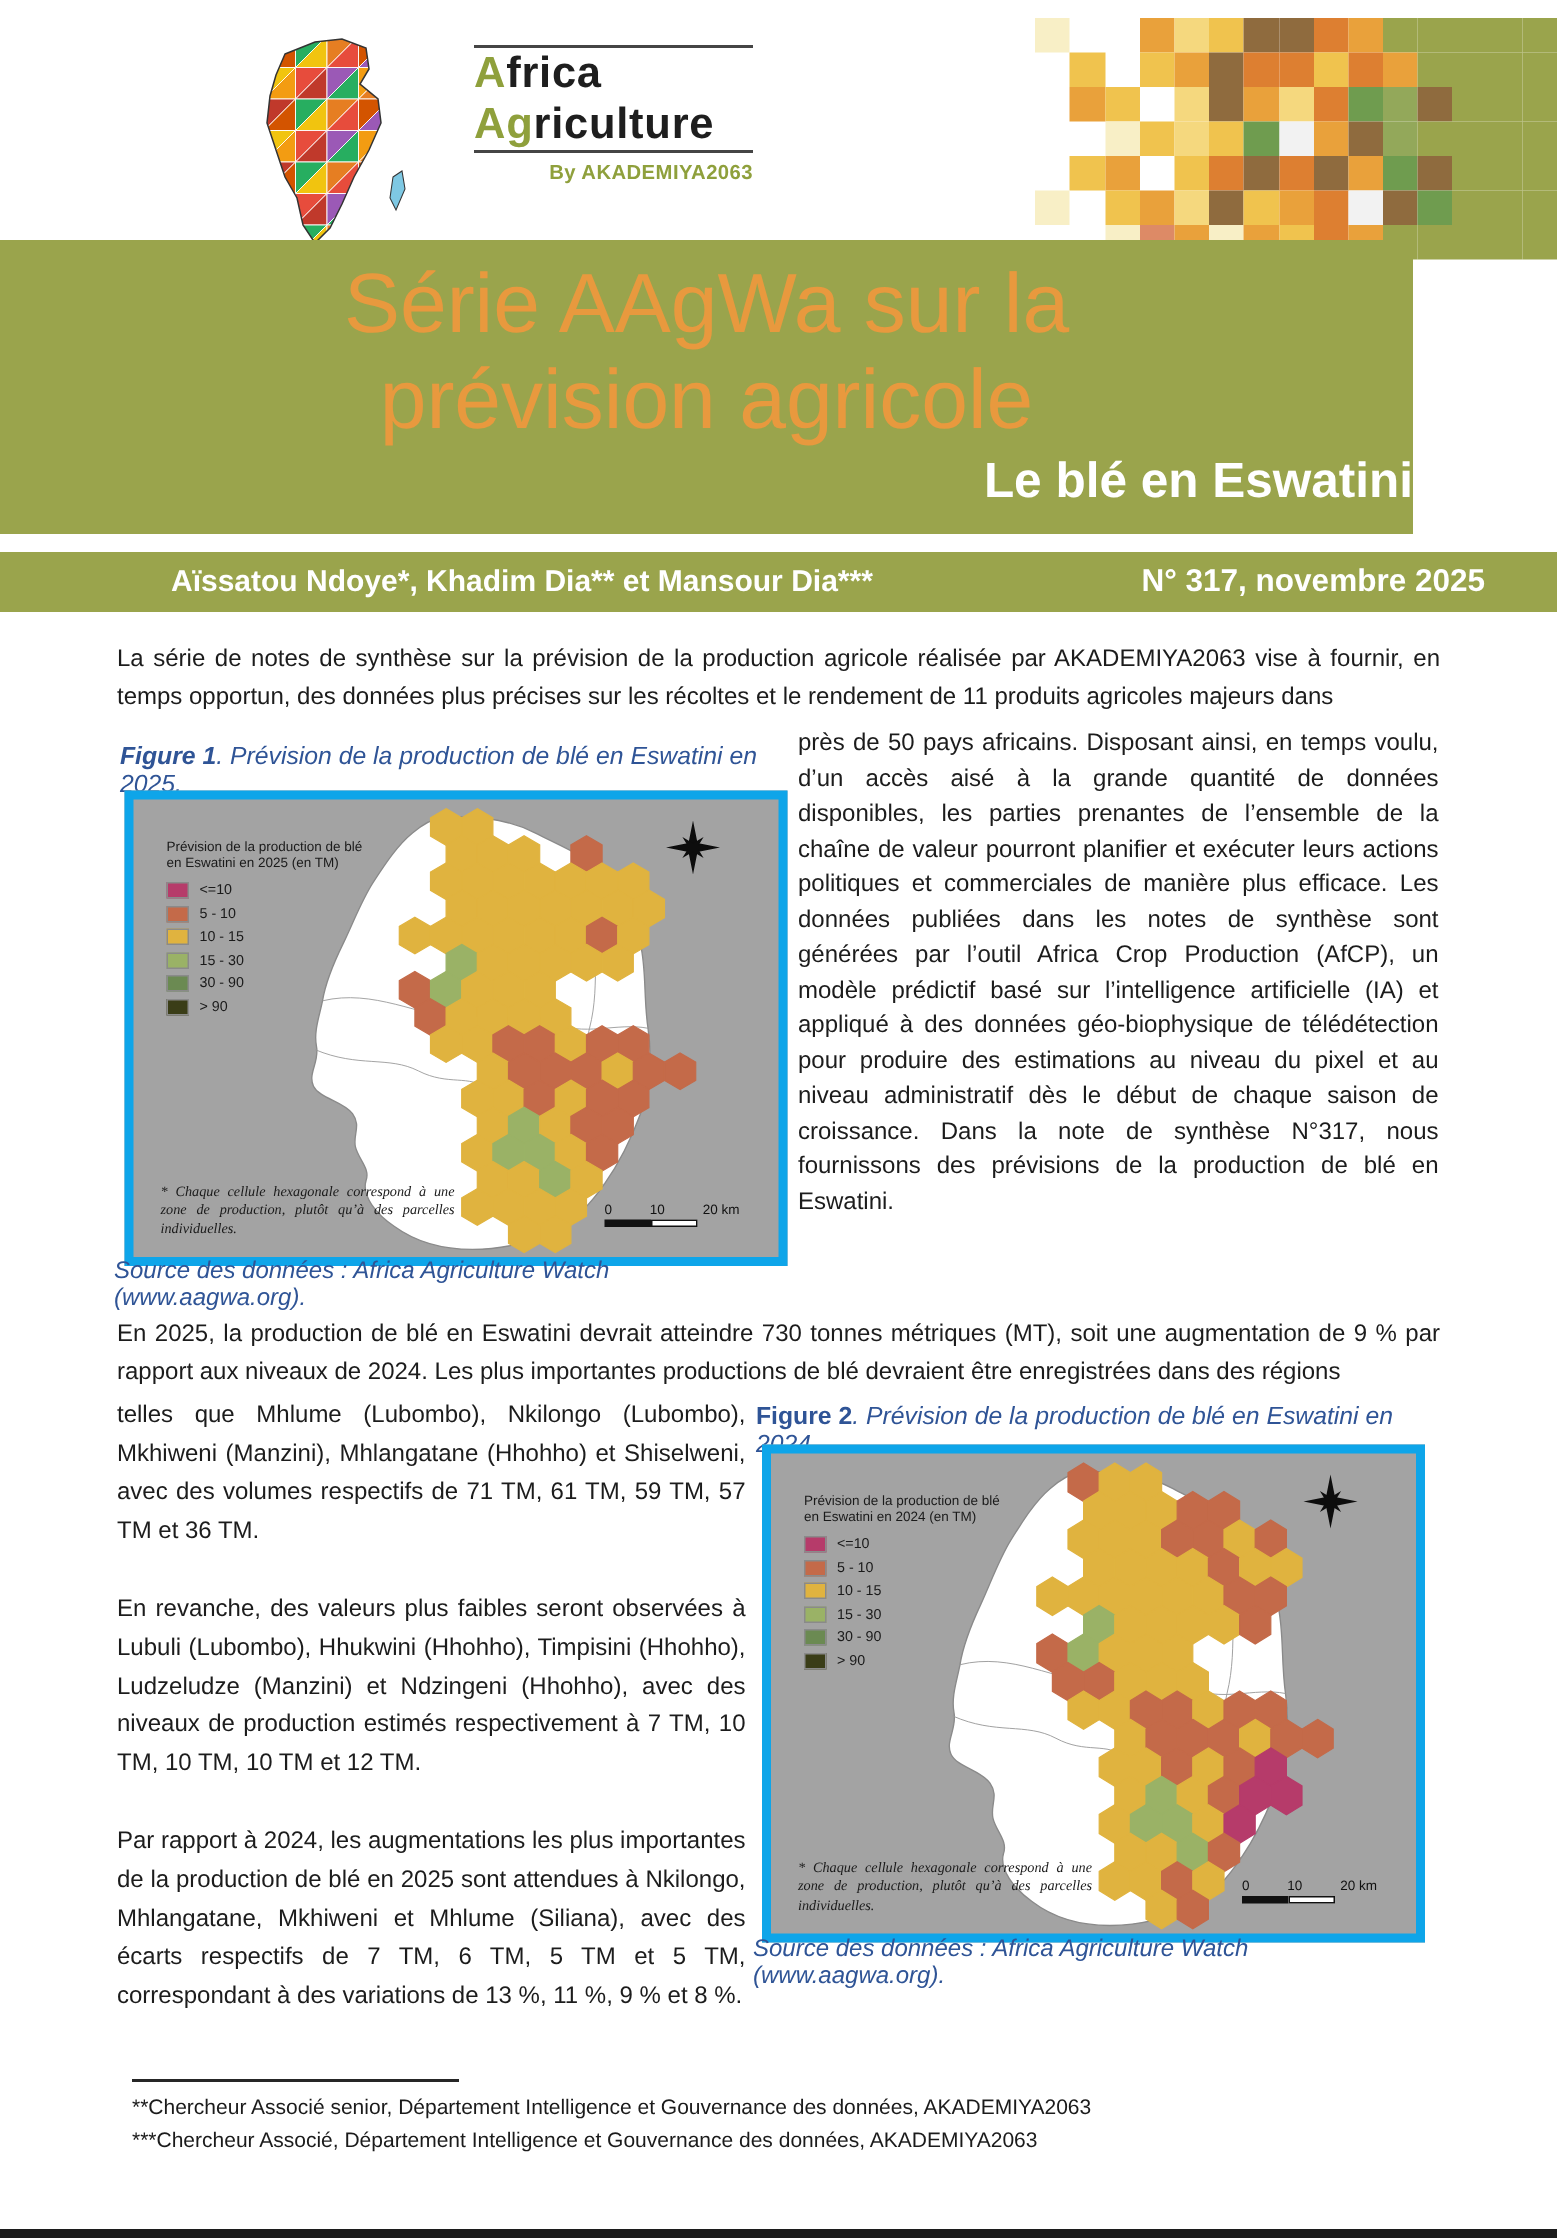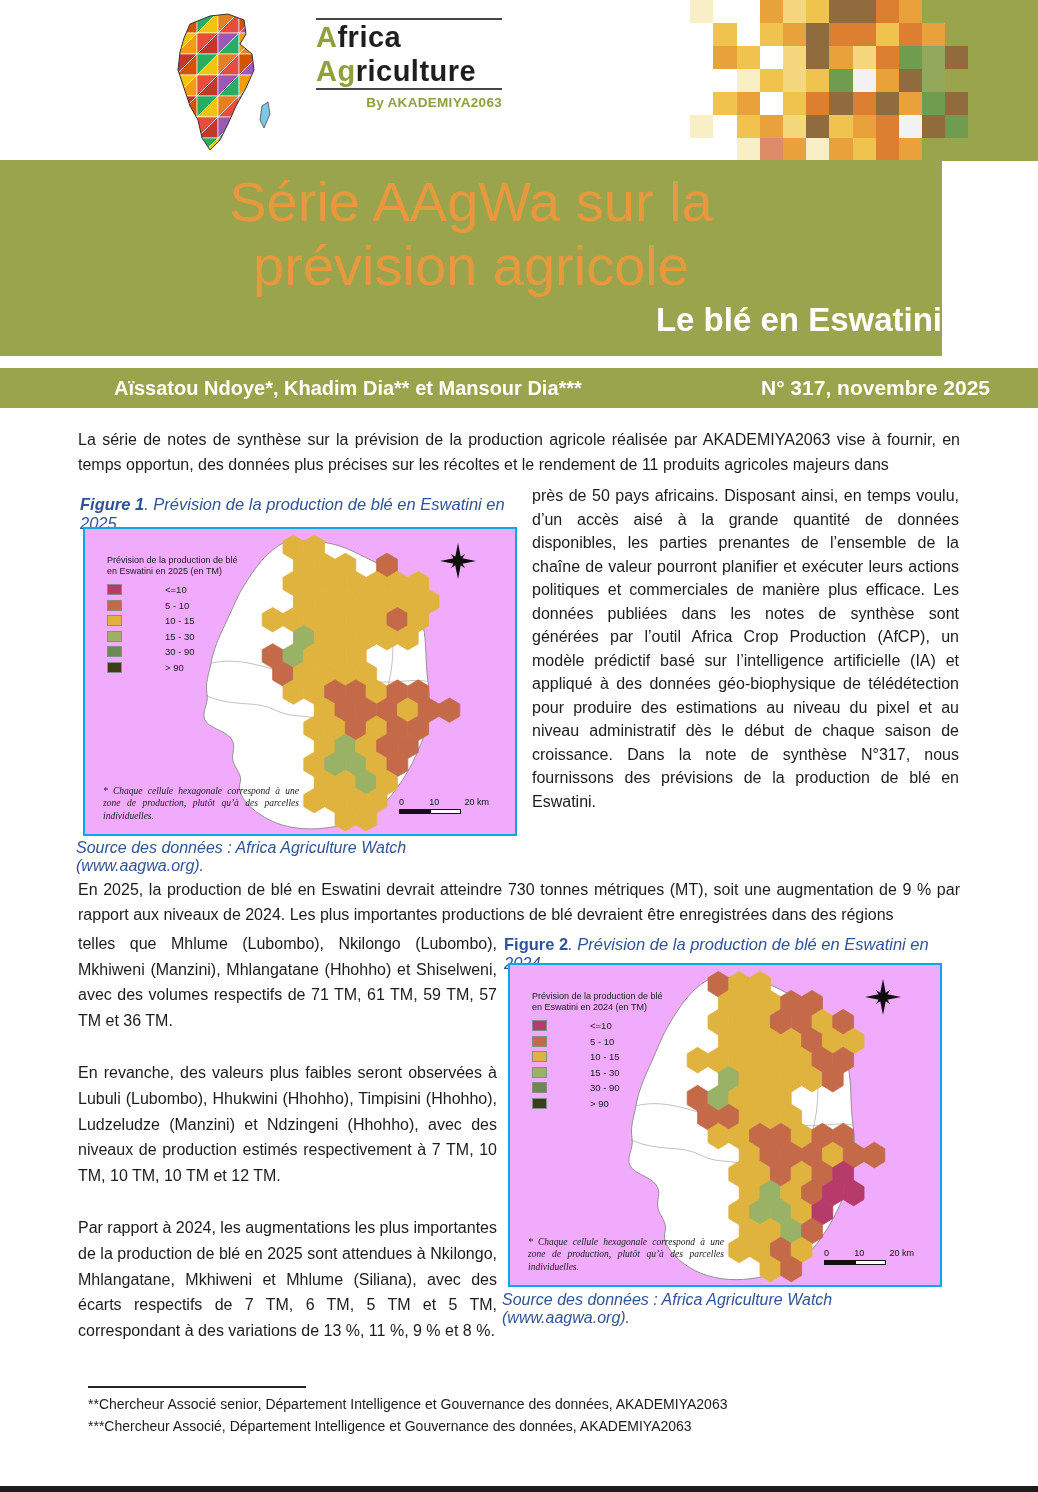--- a/index.html
+++ b/index.html
@@ -4,21 +4,21 @@
 <style>
   :root{
     --olive:#9aa44c; --orange:#e8993e; --blue:#2f5496; --logo-green:#8fa03c;
     --bar-dark:#1c1c1c; --text:#1c1c1c;
   }
   html,body{margin:0;padding:0;background:#ffffff;}
   body{font-family:"Liberation Sans",sans-serif;color:var(--text);}
   #page{position:relative;width:1038px;height:1492px;background:#fff;overflow:hidden;}
 
   
-  .header{position:absolute;left:0;top:0;width:1038px;height:200px;background:#fff;}
+  .header{position:absolute;left:0;top:12px;width:1038px;height:200px;background:#fff;}
   .logo-block{position:absolute;left:138px;top:10px;display:flex;}
   .africa-svg{width:168px;height:150px;}
   .logo-text{margin-left:10px;width:186px;padding-top:8px;}
   .logo-rule{height:2px;background:#454545;}
   .logo-line{font-size:29px;font-weight:700;line-height:34px;color:#1e1e1e;letter-spacing:.5px;}
   .logo-line .accent{color:var(--logo-green);}
   .byline{margin-top:5px;text-align:right;font-size:13.5px;font-weight:600;color:var(--logo-green);letter-spacing:.3px;}
   .mosaic{position:absolute;top:0;right:0;display:grid;grid-template-columns:repeat(15,23.2px);grid-auto-rows:23px;}
   .mosaic span{display:block;width:100%;height:100%;}
 
@@ -36,25 +36,25 @@
   .right-col{position:absolute;left:532px;top:484px;width:427px;line-height:1.47;}
   .p-full{position:absolute;left:78px;top:878px;width:882px;line-height:1.55;}
   .left-col{position:absolute;left:78px;top:931px;width:419px;line-height:1.6;}
   .left-col p{margin:0 0 27px 0;}
 
   
   .fig-caption{position:absolute;font-size:16.5px;color:var(--blue);}
   .figlabel{font-weight:700;}
   .f1 .figlabel{font-style:italic;}
   .figrest{font-style:italic;}
-  .map-frame{position:absolute;background:#f0abfc;border:2px solid #0ea5e9;}
+  .map-frame{position:absolute;background:#a3a3a3;border:6px solid #0ea5e9;}
   .map-svg{position:absolute;left:0;top:0;width:100%;height:100%;}
   .legend{position:absolute;left:22px;top:26px;}
   .legend-title{font-size:9px;line-height:11px;color:#1a1a1a;margin-bottom:5px;}
-  .legend-item{display:flex;align-items:center;height:15.5px;gap:36px;}
+  .legend-item{display:flex;align-items:center;height:15.5px;}
   .swatch{width:15px;height:11px;border:1px solid #8a8a8a;box-sizing:border-box;margin-right:7px;display:inline-block;}
   .legend-label{font-size:9.5px;color:#1a1a1a;}
   .compass{position:absolute;top:13px;right:38px;width:38px;height:38px;}
   .scalebar{position:absolute;right:24px;bottom:20px;width:92px;font-size:9px;color:#111;}
   .scale-labels{display:flex;justify-content:space-between;margin-bottom:2px;padding-right:2px;}
   .scale-bar{display:flex;height:5px;width:62px;}
   .seg{width:31px;height:5px;box-sizing:border-box;}
   .seg.b{background:#111;}
   .seg.w{background:#fff;border:1px solid #111;}
   .map-note{position:absolute;left:18px;bottom:12px;width:196px;font-family:"Liberation Serif",serif;font-style:italic;font-size:9.5px;line-height:1.3;color:#1a1a1a;text-align:justify;}

